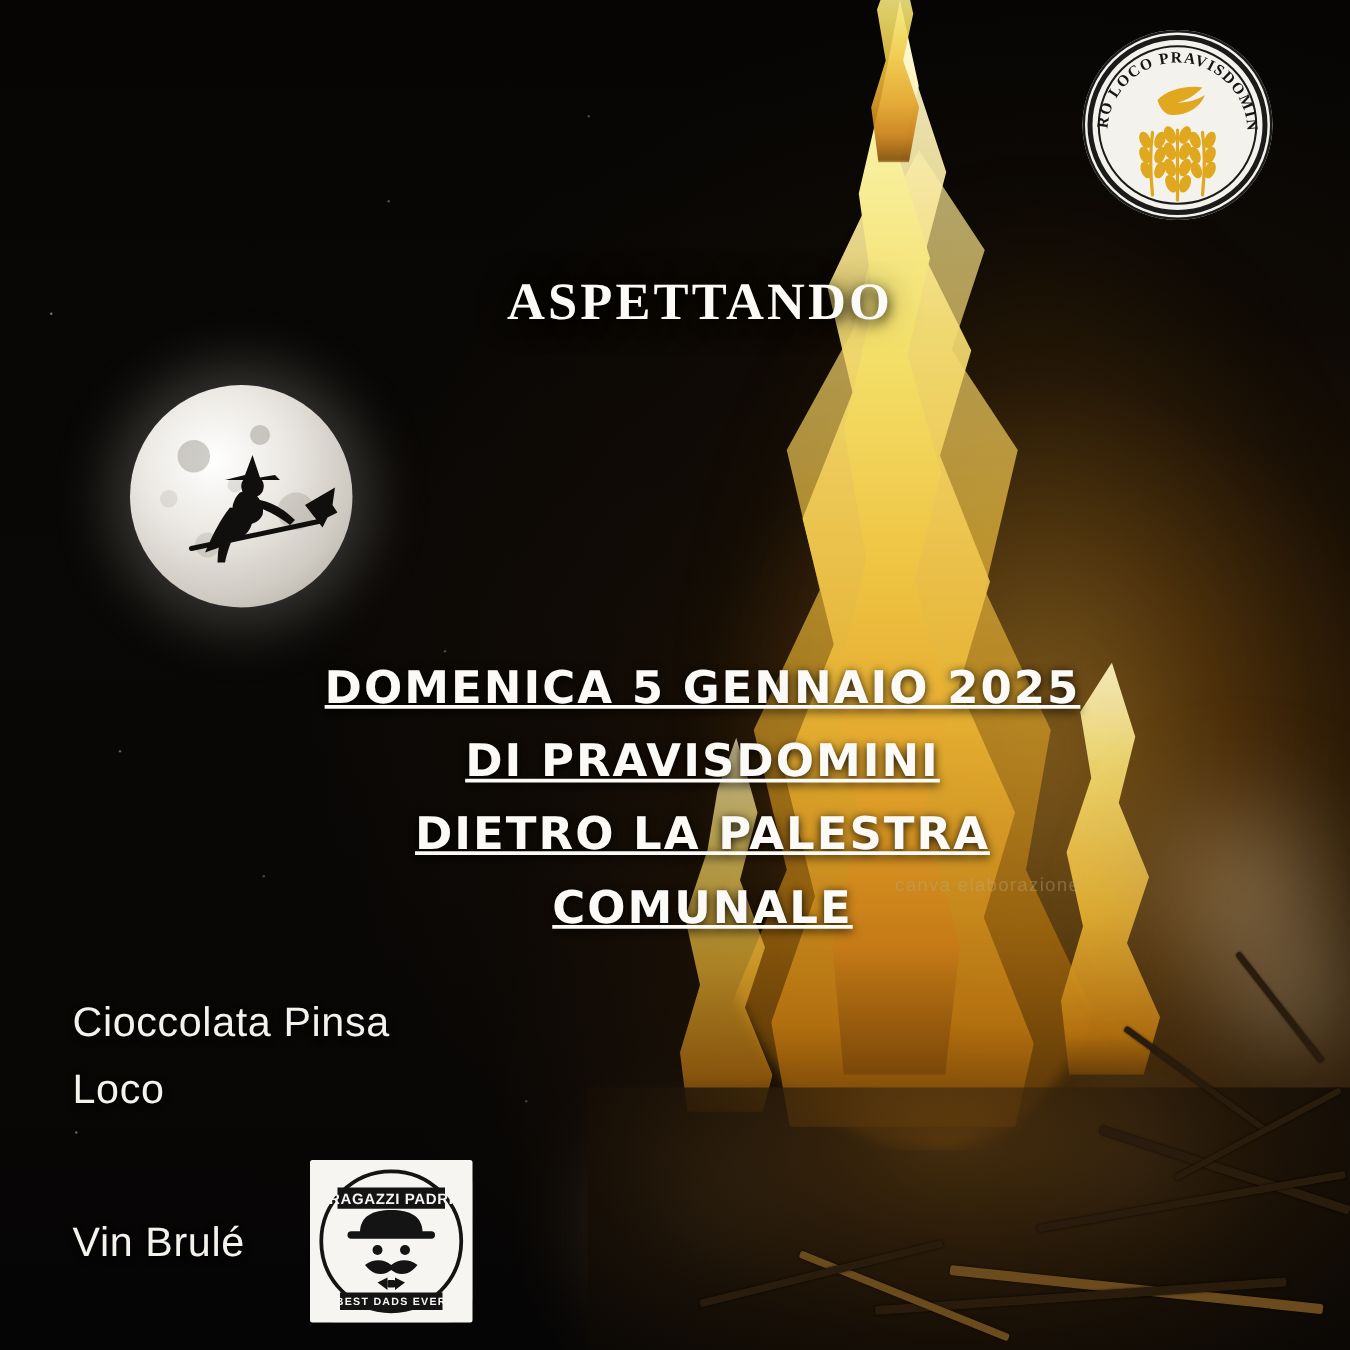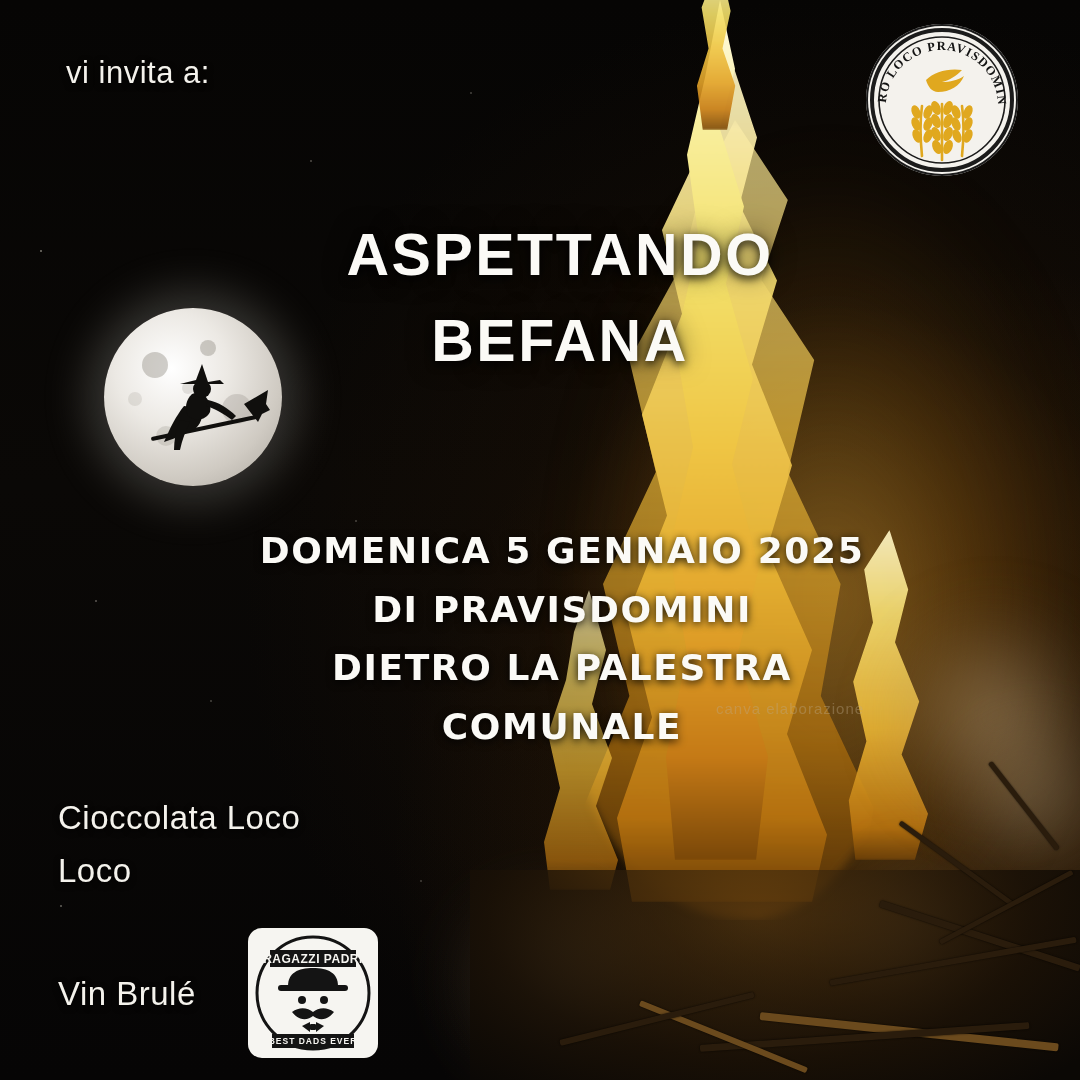--- a/index.html
+++ b/index.html
@@ -143,21 +143,21 @@
     background: #f4f2ed;
     box-shadow: 0 0 0 5px #1b1b1b inset;
     overflow: hidden;
   }
   .logo-ragazzi {
     position: absolute;
     left: 248px;
     top: 928px;
     width: 130px;
     height: 130px;
-    border-radius: 14px;
+    border-radius: 2px;
     background: #f6f5f1;
     overflow: hidden;
   }
 
   
   .txt {
     position: absolute;
     color: #f4f2ec;
     letter-spacing: .5px;
   }
@@ -170,43 +170,44 @@
     text-shadow: 0 2px 6px rgba(0,0,0,.85);
   }
   .title-block {
     position: absolute;
     left: 300px;
     top: 212px;
     width: 520px;
     text-align: center;
   }
   .title-line {
-    font-family: Liberation Sans, sans-serif;
+    font-family: Liberation Serif, serif;
     font-weight: 700;
-    font-size: 59px;
+    font-size: 42px;
     line-height: 1.46;
     letter-spacing: 2.5px;
     color: #fbfaf6;
     text-shadow: 0 3px 10px rgba(0,0,0,.9), 0 0 26px rgba(0,0,0,.6);
   }
   .details {
     position: absolute;
     left: 212px;
     top: 522px;
     width: 700px;
     text-align: center;
   }
   .detail-line {
     font-family: "DejaVu Sans", sans-serif;
     font-weight: 700;
     font-size: 36px;
     line-height: 1.63;
     letter-spacing: 1.6px;
     color: #fbfaf6;
     text-shadow: 0 2px 8px rgba(0,0,0,.9);
+    text-decoration: underline;
   }
   .menu {
     left: 58px;
     top: 792px;
     font-size: 33px;
     line-height: 1.6;
     text-shadow: 0 2px 6px rgba(0,0,0,.85);
   }
   .drink {
     left: 58px;
@@ -380,36 +381,34 @@
 
       <path d="M54 98 L62 94 L62 104 Z M76 98 L68 94 L68 104 Z" fill="#141414"></path>
       <rect x="62" y="96" width="6" height="6" rx="1" fill="#141414"></rect>
 
       <rect x="24" y="106" width="82" height="14" fill="#141414"></rect>
       <text x="65" y="116" text-anchor="middle" font-family="'Liberation Sans', sans-serif" font-size="8.5" font-weight="bold" fill="#f6f5f1" letter-spacing="1">BEST DADS EVER</text>
     </svg>
   </div>
 
   <div class="txt invite">
-    <div>vi invita a:</div>
   </div>
 
   <div class="title-block">
     <div class="title-line">ASPETTANDO</div>
-    <div class="title-line">BEFANA</div>
   </div>
 
   <div class="details">
     <div class="detail-line">DOMENICA 5 GENNAIO 2025</div>
     <div class="detail-line">DI PRAVISDOMINI</div>
     <div class="detail-line">DIETRO LA PALESTRA COMUNALE</div>
   </div>
 
   <div class="txt menu">
-    <div>Cioccolata Loco</div>
+    <div>Cioccolata Pinsa</div>
     <div>Loco</div>
   </div>
 
   <div class="txt drink">Vin Brulé</div>
 
   <div class="txt watermark">canva elaborazione</div>
 
 </div>
 
 </body></html>

